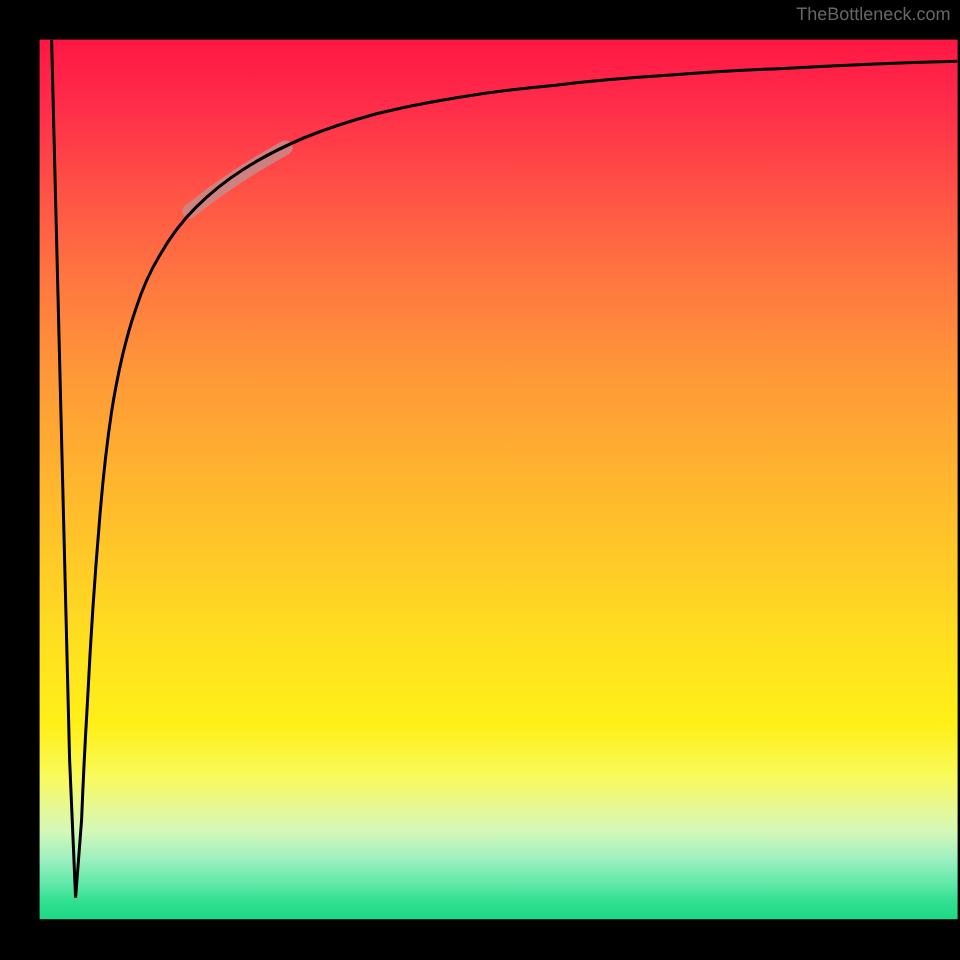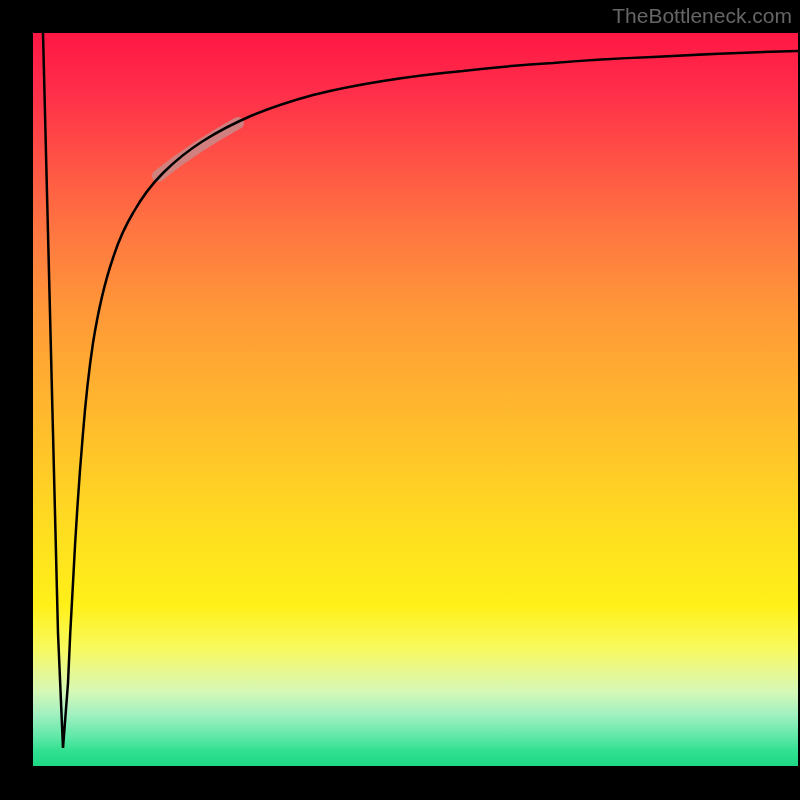--- a/index.html
+++ b/index.html
@@ -14,21 +14,21 @@
       background: #000;
       position: relative;
       font-family: Arial, sans-serif;
     }
     
     .watermark {
       position: absolute;
       top: 4px;
       right: 8px;
       color: #666;
-      font-size: 21px;
+      font-size: 15px;
       font-weight: normal;
       z-index: 10;
     }
     
     .plot-area {
       position: absolute;
       left: 33px;
       top: 33px;
       width: 765px;
       height: 733px;

